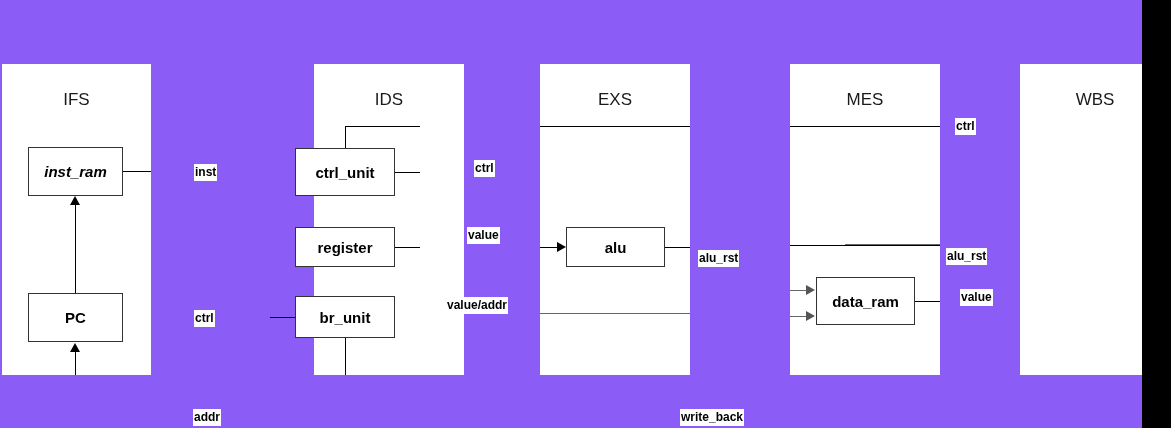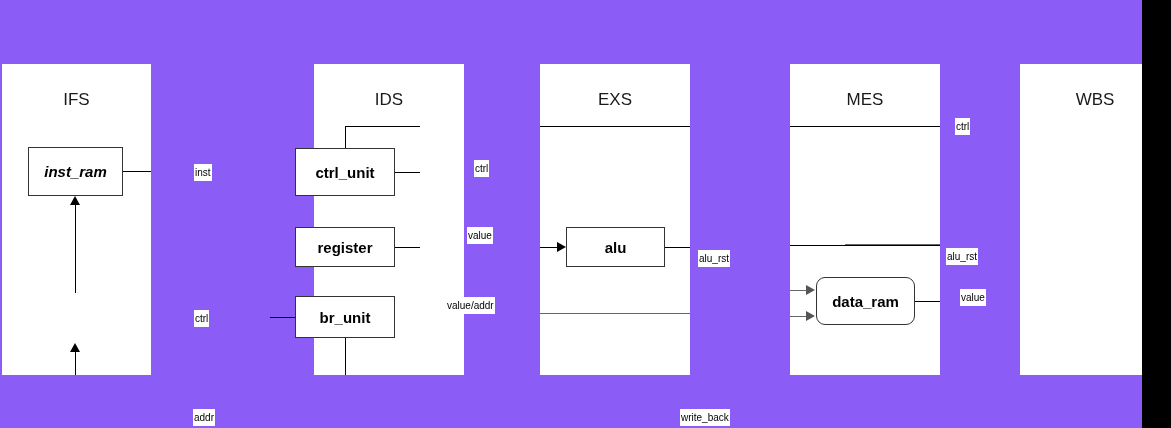--- a/index.html
+++ b/index.html
@@ -70,22 +70,22 @@
     border-top: 5px solid transparent;
     border-bottom: 5px solid transparent;
     border-left: 9px solid #000000;
   }
   .arrow-right.gray { border-left-color: #555555; }
   
   .sig {
     position: absolute;
     background: #ffffff;
     color: #000000;
-    font-size: 10px;
-    font-weight: normal;
+    font-size: 12px;
+    font-weight: bold;
     line-height: 17px;
     padding: 0 1px;
     white-space: nowrap;
   }
 </style>
 </head>
 <body>
 
 <div id="canvas">
 
@@ -142,33 +142,36 @@
   <div class="arrow-right gray" style="left:806px; top:285px;"></div>
 
   <div class="wire-h gray" style="left:790px; top:316px; width:18px;"></div>
   <div class="arrow-right gray" style="left:806px; top:311px;"></div>
 
   <div class="wire-h" style="left:915px; top:301px; width:25px;"></div>
 
   <div class="block" style="left:28px; top:147px; width:95px; height:49px;font-style:italic;">
     <span>inst_ram</span>
   </div>
+  <div class="block" style="left:28px; top:293px; width:95px; height:49px;">
+    <span>PC</span>
+  </div>
   <div class="block" style="left:295px; top:148px; width:100px; height:48px;align-items:center;">
     <span>ctrl_unit</span>
   </div>
   <div class="block" style="left:295px; top:227px; width:100px; height:40px;">
     <span>register</span>
   </div>
   <div class="block" style="left:295px; top:296px; width:100px; height:42px;">
     <span>br_unit</span>
   </div>
   <div class="block" style="left:566px; top:227px; width:99px; height:40px;">
     <span>alu</span>
   </div>
-  <div class="block" style="left:816px; top:277px; width:99px; height:48px;border-radius:9px;">
+  <div class="block" style="left:816px; top:277px; width:99px; height:48px;">
     <span>data_ram</span>
   </div>
 
   <div class="sig" style="left:194px; top:164px;text-align:center;">inst</div>
   <div class="sig" style="left:474px; top:160px;">ctrl</div>
   <div class="sig" style="left:467px; top:227px;">value</div>
   <div class="sig" style="left:194px; top:310px;">ctrl</div>
   <div class="sig" style="left:446px; top:297px;">value/addr</div>
   <div class="sig" style="left:698px; top:250px;">alu_rst</div>
   <div class="sig" style="left:955px; top:118px;">ctrl</div>

